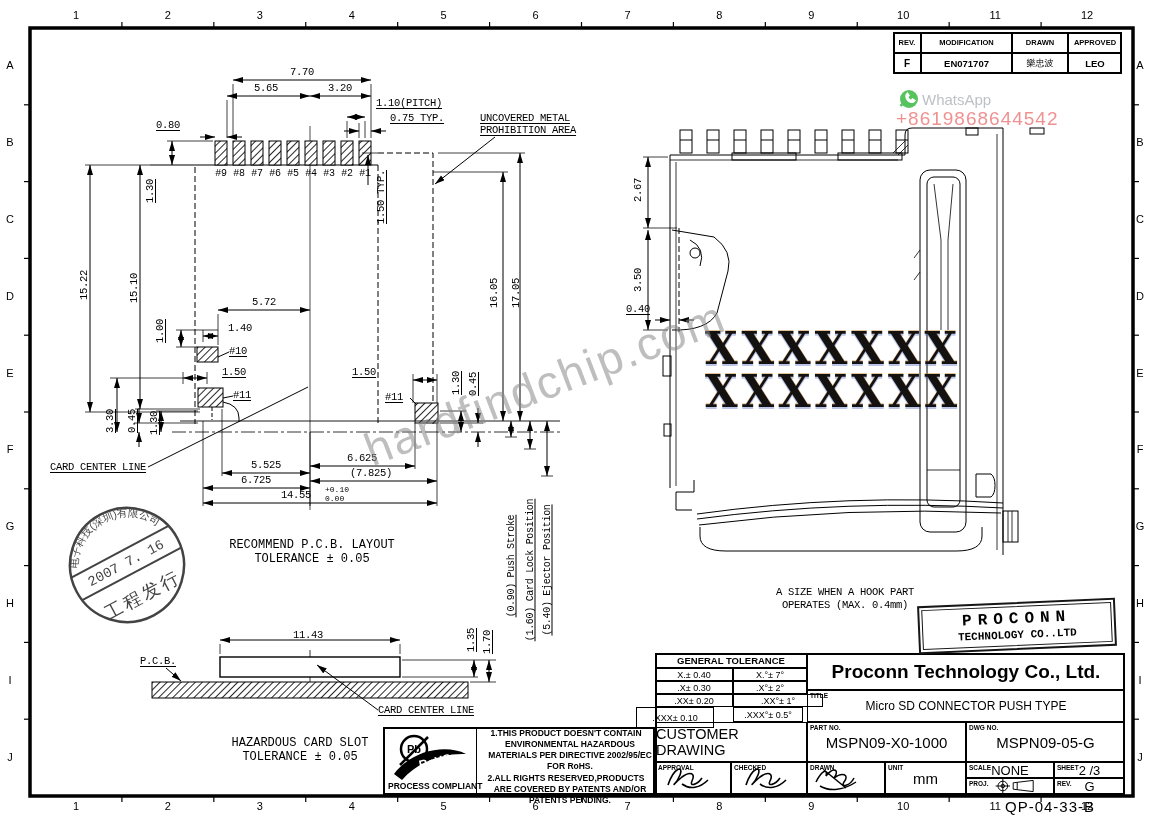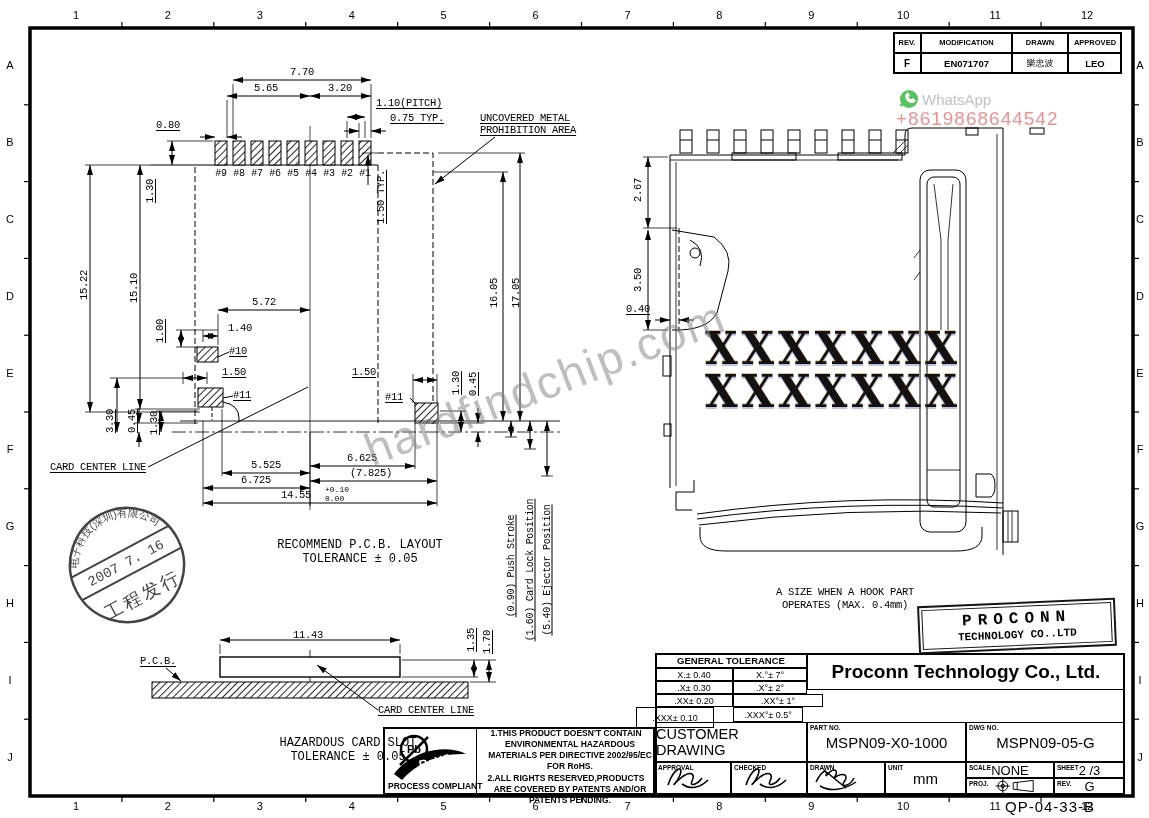--- a/index.html
+++ b/index.html
@@ -2,21 +2,21 @@
 <html><head>
 <meta charset="utf-8">
 <style>
   html,body{margin:0;padding:0;background:#e8e8e8;}
   .sheet{position:relative;width:1149px;height:818px;background:#fff;overflow:hidden;
          font-family:"Liberation Sans",sans-serif;color:#000;}
   svg{position:absolute;left:0;top:0;}
   .t{position:absolute;white-space:nowrap;color:#000;z-index:3;}
   .dim{font:10.5px "Liberation Mono","DejaVu Sans Mono",monospace;letter-spacing:-.3px;}
   .dim9{font:8px "Liberation Mono","DejaVu Sans Mono",monospace;}
-  .dim12{font:12px "Liberation Mono","DejaVu Sans Mono",monospace;margin-left:48px;}
+  .dim12{font:12px "Liberation Mono","DejaVu Sans Mono",monospace;}
   .c{transform:translateX(-50%);}
   .v{transform:translate(-50%,-50%) rotate(-90deg);}
   .u{text-decoration:underline;text-underline-offset:2px;}
   .gridlbl{font:11px "Liberation Sans",sans-serif;transform:translateX(-50%);z-index:2;}
   .cell{position:absolute;border:1px solid #000;box-sizing:border-box;display:flex;
         align-items:center;justify-content:center;z-index:3;background:transparent;}
   .lbl{position:absolute;left:2px;top:1px;font:700 6.5px "Liberation Sans",sans-serif;}
   .wm{position:absolute;left:545px;top:383px;font:400 46px "Liberation Sans",sans-serif;
       color:#8a8a8a;opacity:.55;letter-spacing:2px;white-space:nowrap;
       transform:translate(-50%,-50%) rotate(-21deg);z-index:6;}
@@ -432,20 +432,24 @@
 <div class="cell" style="left:636px;top:707px;width:78px;height:21px;font:9px 'Liberation Sans',sans-serif">.XXX± 0.10</div>
 <div class="cell" style="left:733px;top:707px;width:70px;height:15px;font:9px 'Liberation Sans',sans-serif">.XXX°± 0.5°</div>
 <div class="cell" style="left:655px;top:722px;width:152px;height:40px;font:14.5px 'Liberation Sans',sans-serif">CUSTOMER DRAWING</div>
 <div class="cell" style="left:655px;top:762px;width:76px;height:33px">
       <span class="lbl">APPROVAL</span>
     </div>
 <div class="cell" style="left:731px;top:762px;width:76px;height:33px">
       <span class="lbl">CHECKED</span>
     </div>
 <div class="cell" style="left:807px;top:653px;width:318px;height:37px;font:700 19px 'Liberation Sans',sans-serif">Proconn Technology Co., Ltd.</div>
+<div class="cell" style="left:807px;top:690px;width:318px;height:32px;font:12px 'Liberation Sans',sans-serif">
+      <span class="lbl">TITLE</span>
+      <span>Micro SD CONNECTOR PUSH TYPE</span>
+    </div>
 <div class="cell" style="left:807px;top:722px;width:159px;height:40px;font:15px 'Liberation Sans',sans-serif">
       <span class="lbl">PART NO.</span>
       <span>MSPN09-X0-1000</span>
     </div>
 <div class="cell" style="left:966px;top:722px;width:159px;height:40px;font:15px 'Liberation Sans',sans-serif">
       <span class="lbl">DWG NO.</span>
       <span>MSPN09-05-G</span>
     </div>
 <div class="cell" style="left:807px;top:762px;width:78px;height:33px">
       <span class="lbl">DRAWN</span>

